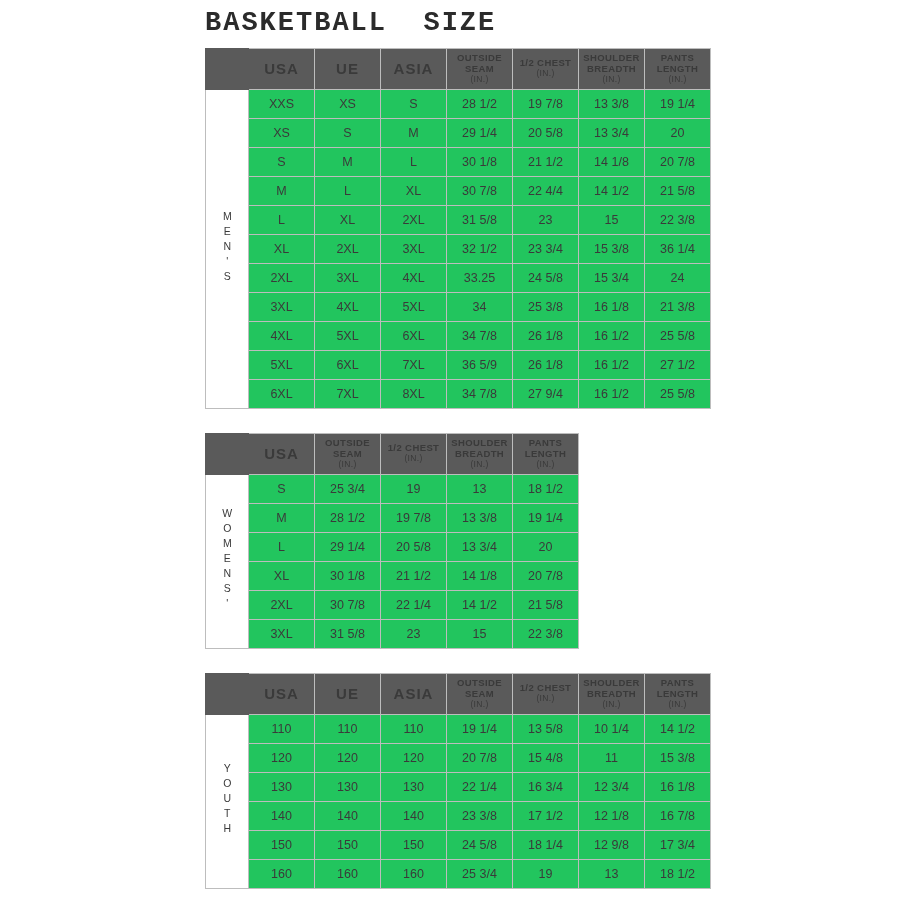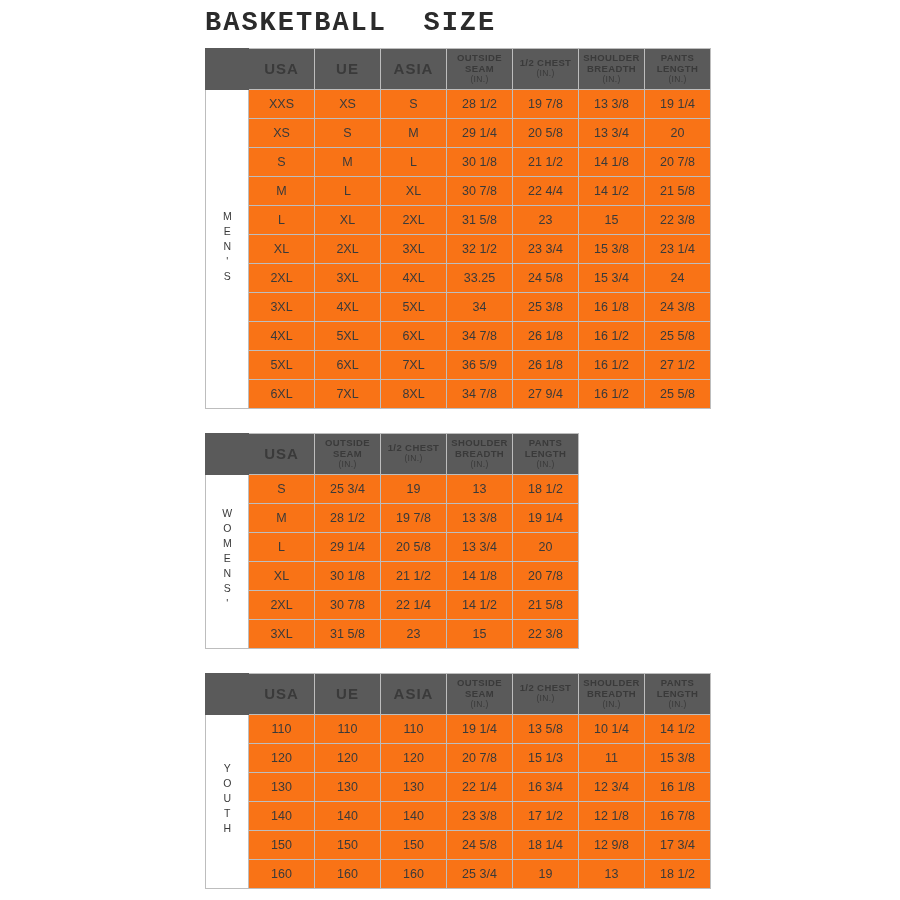--- a/index.html
+++ b/index.html
@@ -31,21 +31,21 @@
     letter-spacing: 2px;
     color: #2b2b2b;
     white-space: pre;
   }
   .table-wrap {
     position: absolute;
   }
   table.size-table {
     border-collapse: collapse;
     table-layout: fixed;
-    background: #f97316;
+    background: #22c55e;
   }
   table.size-table td, table.size-table th {
     border: 1px solid #bdbdbd;
     text-align: center;
     vertical-align: middle;
     font-size: 12.5px;
     color: #3a3a3a;
     padding: 0;
     height: 28px;
   }
@@ -170,39 +170,39 @@
             <td>15</td>
             <td>22 3/8</td>
           </tr>
           <tr>
             <td>XL</td>
             <td>2XL</td>
             <td>3XL</td>
             <td>32 1/2</td>
             <td>23 3/4</td>
             <td>15 3/8</td>
-            <td>23 1/4</td>
+            <td>36 1/4</td>
           </tr>
           <tr>
             <td>2XL</td>
             <td>3XL</td>
             <td>4XL</td>
             <td>33.25</td>
             <td>24 5/8</td>
             <td>15 3/4</td>
             <td>24</td>
           </tr>
           <tr>
             <td>3XL</td>
             <td>4XL</td>
             <td>5XL</td>
             <td>34</td>
             <td>25 3/8</td>
             <td>16 1/8</td>
-            <td>24 3/8</td>
+            <td>21 3/8</td>
           </tr>
           <tr>
             <td>4XL</td>
             <td>5XL</td>
             <td>6XL</td>
             <td>34 7/8</td>
             <td>26 1/8</td>
             <td>16 1/2</td>
             <td>25 5/8</td>
           </tr>
@@ -327,21 +327,21 @@
             <td>19 1/4</td>
             <td>13 5/8</td>
             <td>10 1/4</td>
             <td>14 1/2</td>
           </tr>
           <tr>
             <td>120</td>
             <td>120</td>
             <td>120</td>
             <td>20 7/8</td>
-            <td>15 1/3</td>
+            <td>15 4/8</td>
             <td>11</td>
             <td>15 3/8</td>
           </tr>
           <tr>
             <td>130</td>
             <td>130</td>
             <td>130</td>
             <td>22 1/4</td>
             <td>16 3/4</td>
             <td>12 3/4</td>

